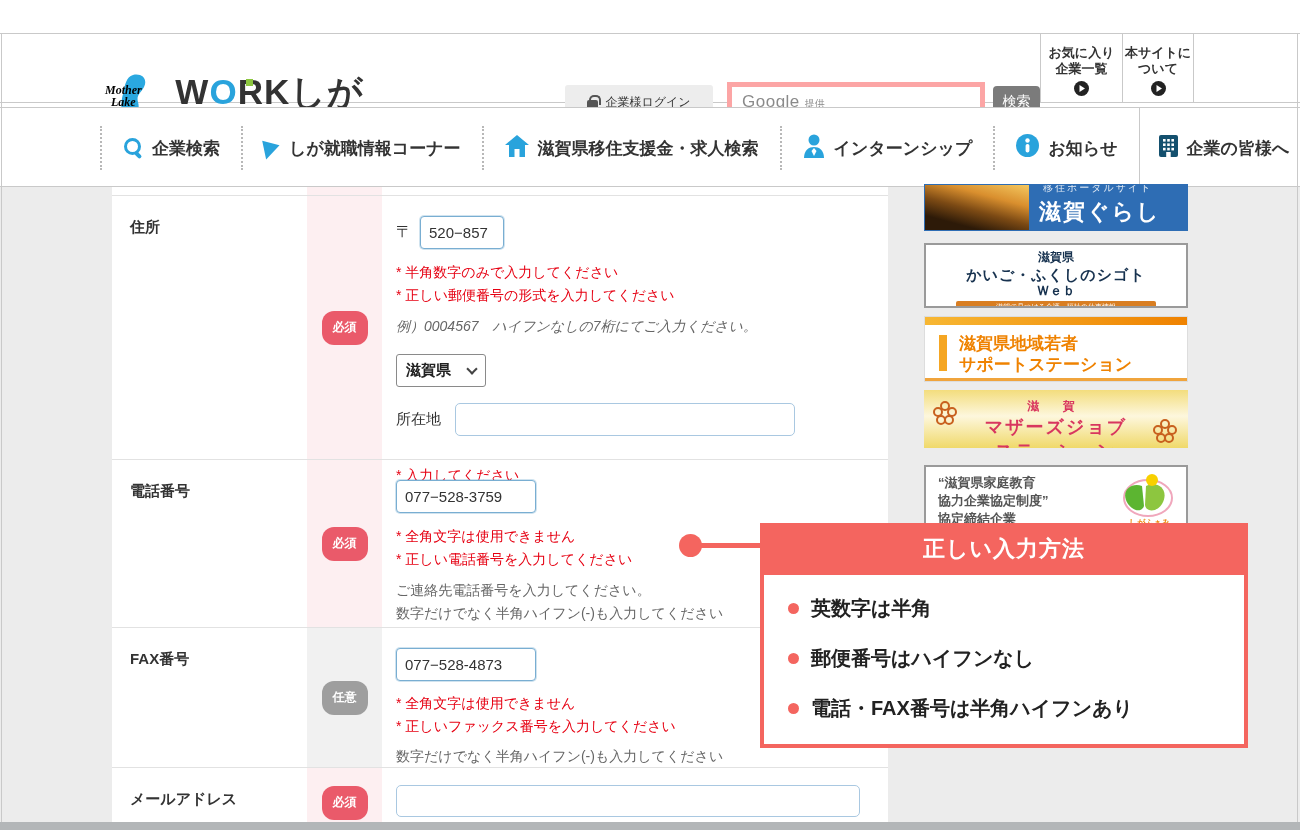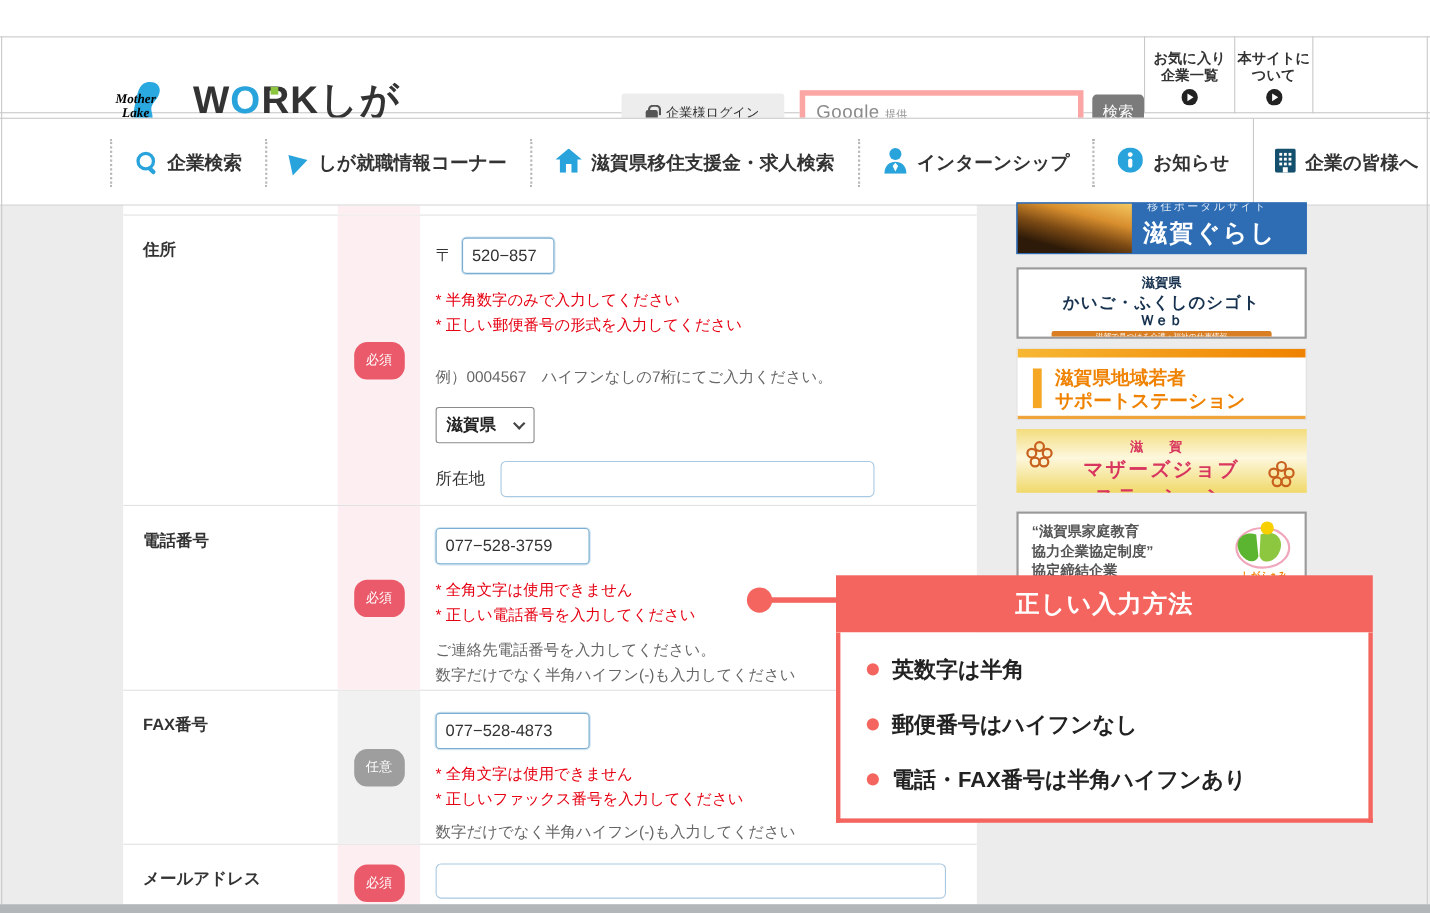--- a/index.html
+++ b/index.html
@@ -67,21 +67,21 @@
   .bottom-strip { position:absolute; left:0; top:822px; width:1300px; height:8px; background:#b3b6b8; z-index:60; }
 
   
   .form-box { position:absolute; left:112px; top:187px; width:776px; height:635px; background:#fff; overflow:hidden; }
   .frow { display:flex; border-top:1px solid #e2e2e2; }
   .frow:first-child { border-top:none; height:8px; }
   .cell-label { width:195px; padding:22px 0 0 18px; font-size:15px; font-weight:bold; color:#333; }
   .cell-badge { width:75px; display:flex; align-items:center; justify-content:center; }
   .badge-req-bg { background:#fdeff1; }
   .badge-opt-bg { background:#f1f1f1; }
-  .badge { min-width:46px; height:23px; border-radius:12px; color:#fff; font-size:12px; font-weight:normal;
+  .badge { min-width:46px; height:23px; border-radius:12px; color:#fff; font-size:12px; font-weight:bold;
            display:flex; align-items:center; justify-content:center; padding:17px 10px; }
   .badge.req { background:#ea5a6a; }
   .badge.opt { background:#9e9e9e; }
   .cell-content { flex:1; padding:20px 0 0 14px; }
 
   .err { color:#e60012; font-size:14px; line-height:23px; }
   .hint { color:#666; font-size:14px; line-height:23px; }
   input.txt { font-family:inherit; font-size:15px; color:#333; border:1px solid #79aed2; border-radius:4px;
               height:33px; padding:0 8px; outline:none; box-shadow:0 0 0 1px rgba(121,174,210,.35); }
   input.soft { border:1px solid #a9c8e1; border-radius:5px; box-shadow:none; }
@@ -268,21 +268,21 @@
       </div>
       <div class="cell-content">
         <div class="postal-line">
           <span>〒</span>
           <input class="txt" style="width: 84px;" value="520−857">
         </div>
         <div style="margin-top:12px;">
           <div class="err">* 半角数字のみで入力してください</div>
           <div class="err">* 正しい郵便番号の形式を入力してください</div>
         </div>
-        <div class="hint" style="margin-top:24px;">例）0004567　ハイフンなしの7桁にてご入力ください。</div>
+        <div class="hint" style="margin-top:8px;font-style:italic;">例）0004567　ハイフンなしの7桁にてご入力ください。</div>
         <div class="select">
           <span>滋賀県</span>
           <span class="chevron"></span>
         </div>
         <div class="loc-line">
           <span>所在地</span>
           <input class="txt soft" style="width: 340px;" value="">
         </div>
         <div class="err" style="margin-top:28px;">* 入力してください</div>
       </div>

